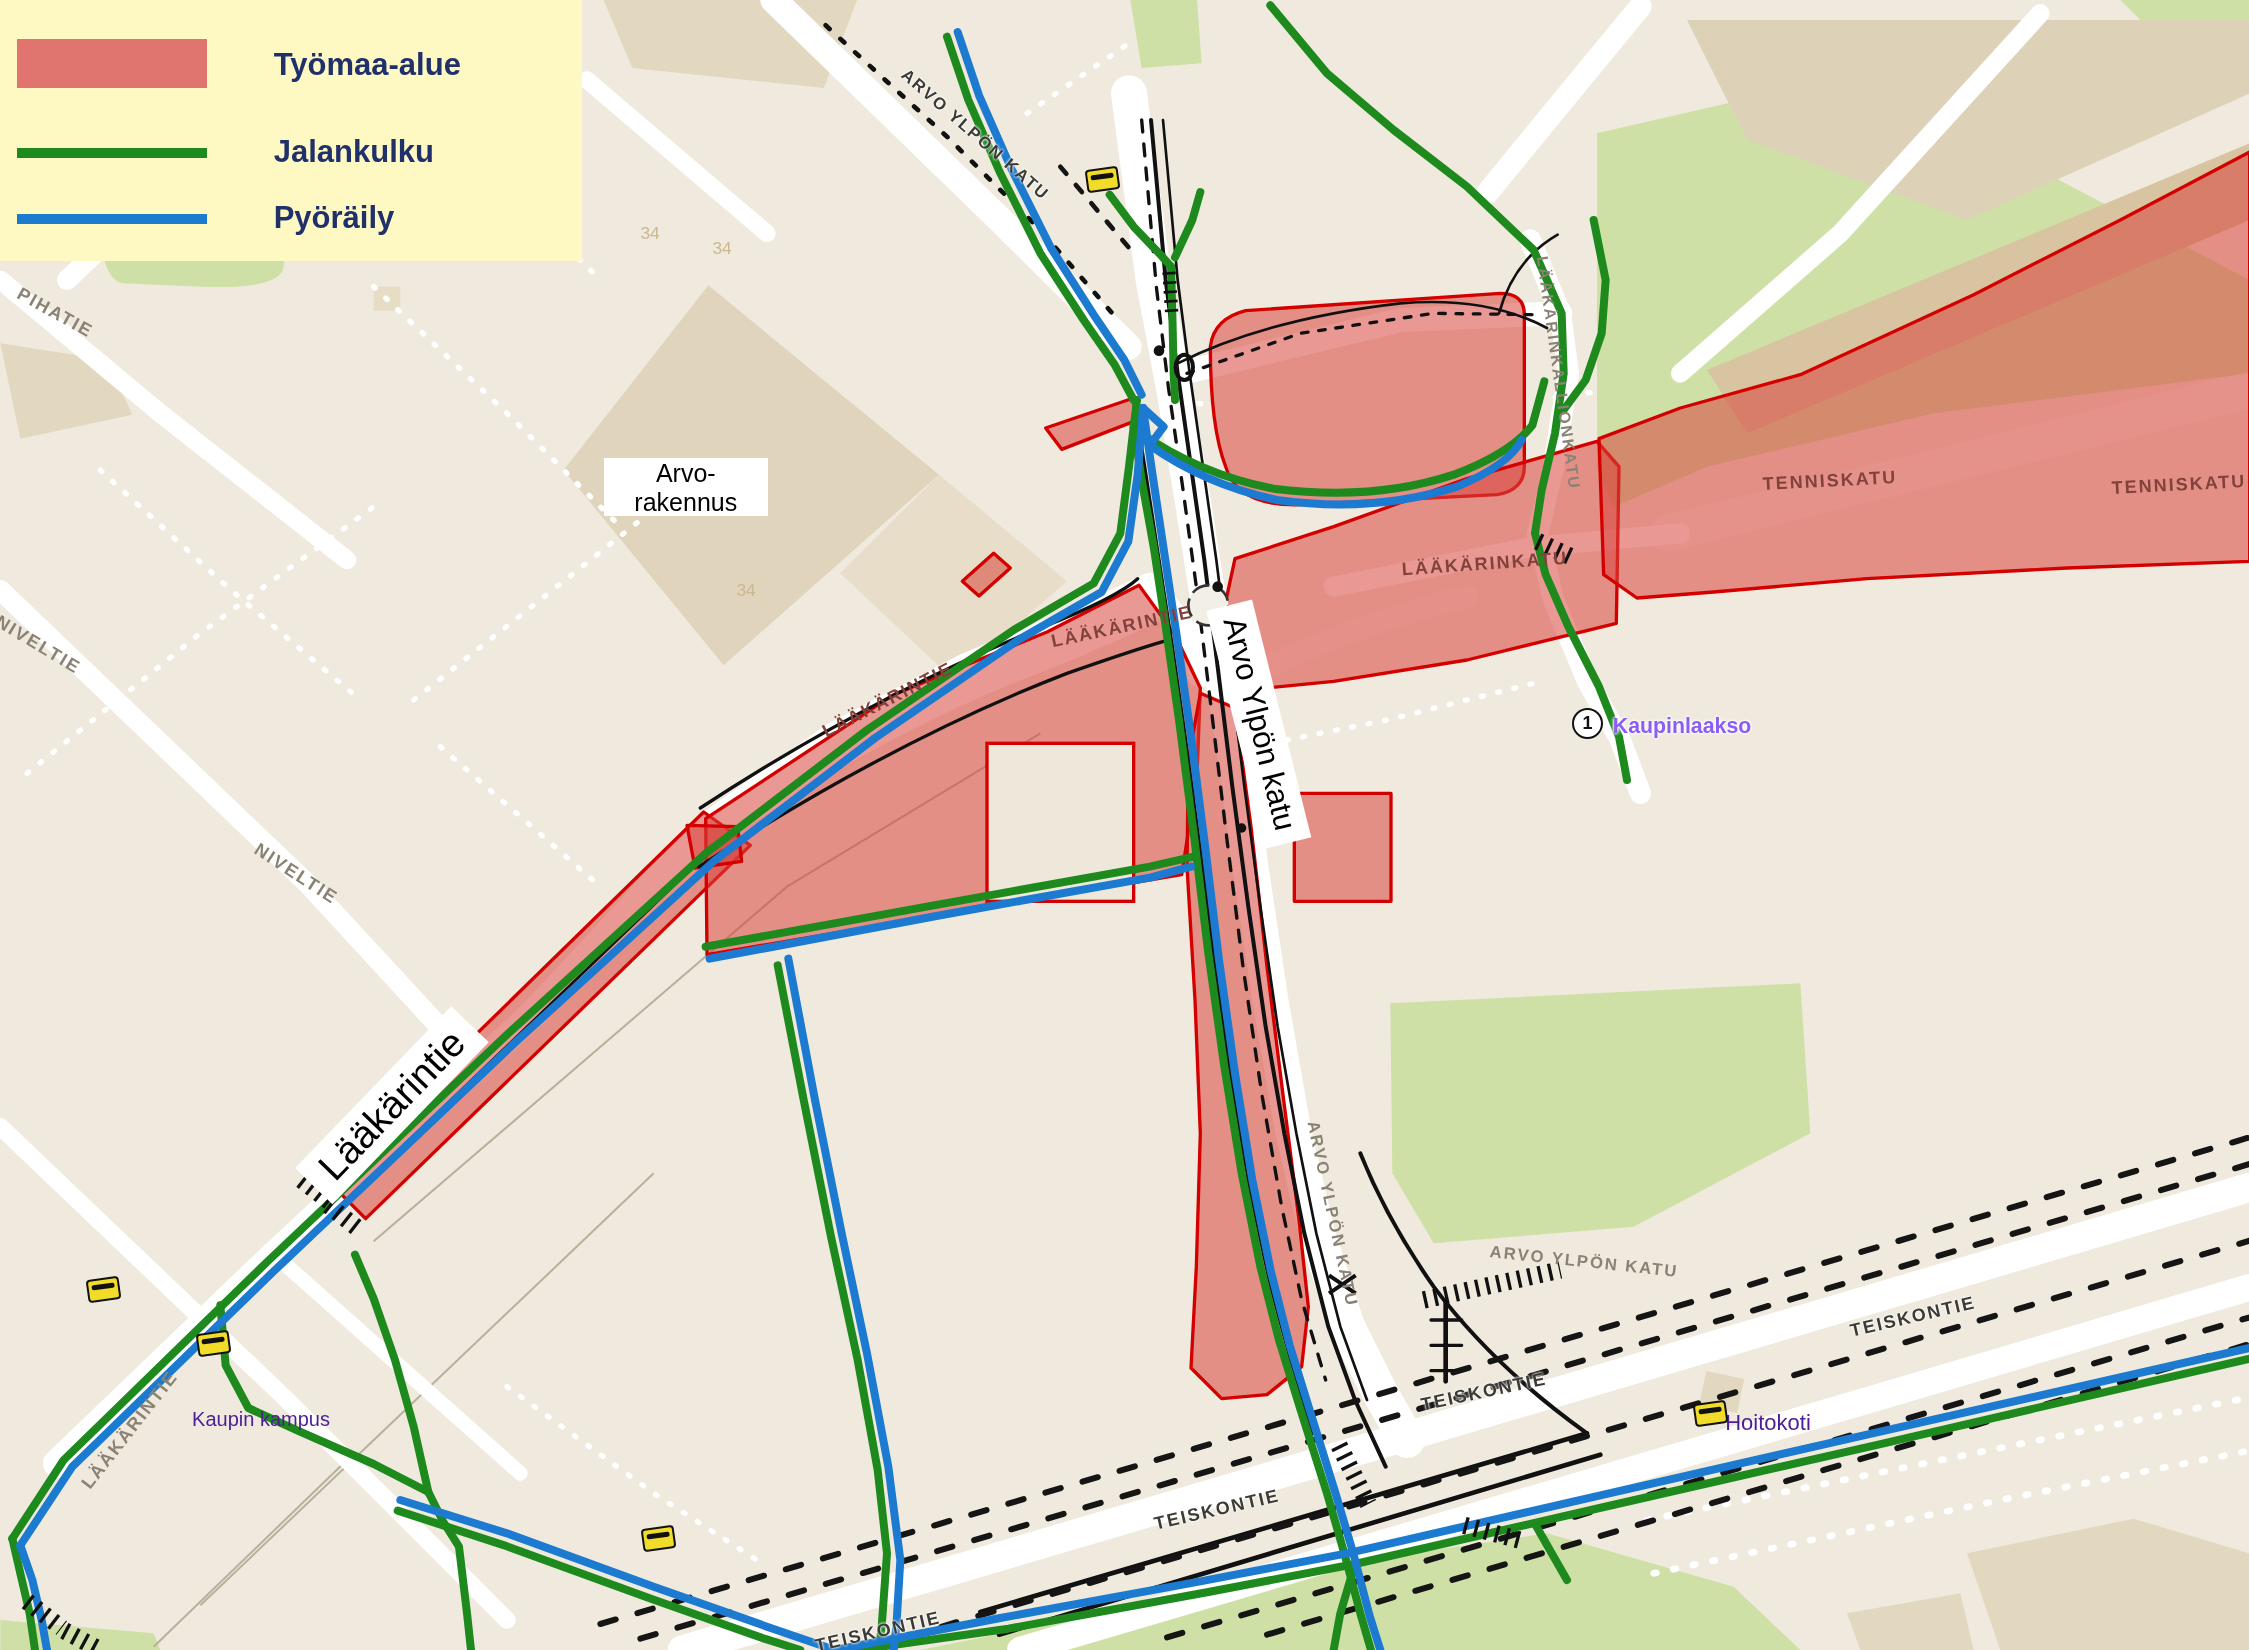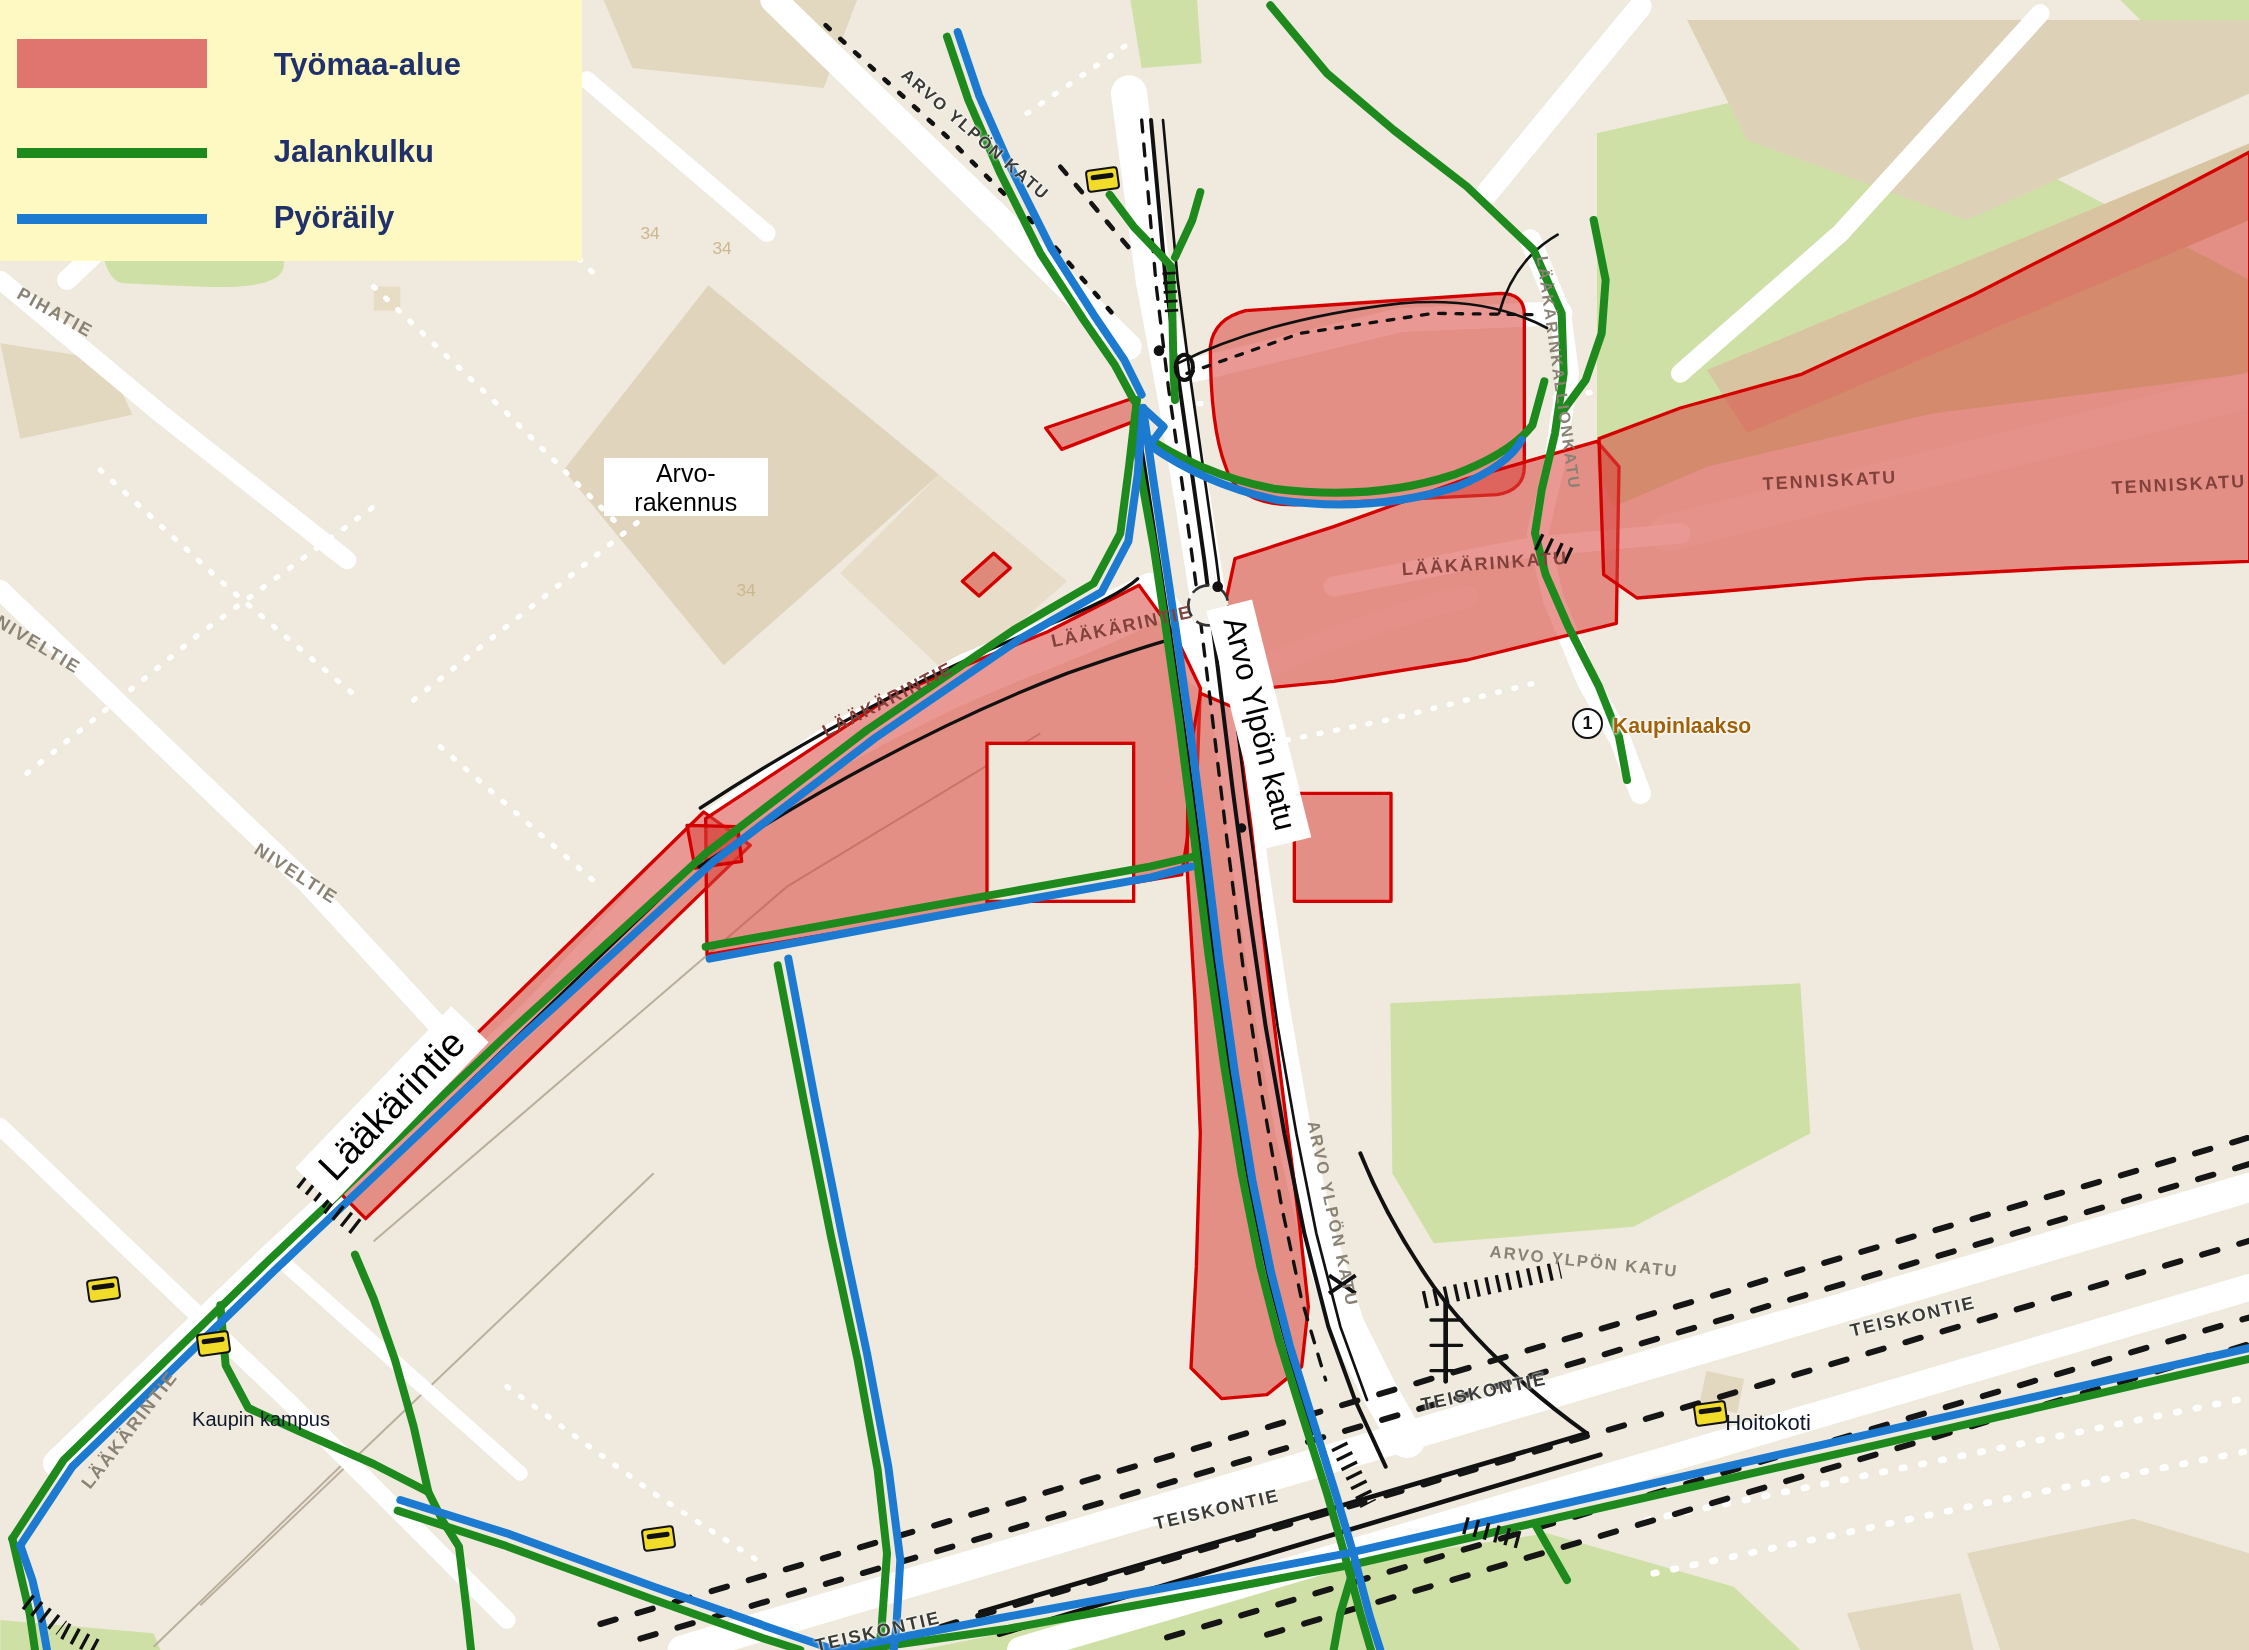--- a/index.html
+++ b/index.html
@@ -7,22 +7,22 @@
          font-family:"Liberation Sans", sans-serif;background:#efeadd;}
   svg.map{position:absolute;left:0;top:0;}
   
   .lbl{position:absolute;transform:translate(-50%,-50%);white-space:nowrap;}
   .cap{font-size:18px;font-weight:bold;letter-spacing:2px;color:#8a8274;}
   .cap-dark{font-size:18px;font-weight:bold;letter-spacing:2px;color:#3a3a36;
             text-shadow:0 0 2.7px #fff,0 0 2.7px #fff;}
   .cap-red{font-size:18px;font-weight:bold;letter-spacing:2px;color:#82423c;}
   .street-big{background:#fff;color:#000;font-size:39px;padding:4px 17.3px;}
   .street-big2{background:#fff;color:#000;font-size:31px;padding:5.3px 13.3px;}
-  .place{font-size:20px;color:#0f172a;}
-  .place-halo{font-size:21.3px;font-weight:bold;color:#a16207;
+  .place{font-size:20px;color:#4c1d95;}
+  .place-halo{font-size:21.3px;font-weight:bold;color:#8b5cf6;
               text-shadow:0 0 3.3px #fff,0 0 3.3px #fff,0 0 3.3px #fff;}
   .bnum{font-size:17.3px;color:#cdb790;}
   .white-box{position:absolute;background:#fff;color:#000;text-align:center;
              font-size:25px;line-height:29px;padding:1.3px 5.3px;}
   
   .legend{position:absolute;left:0;top:0;width:582px;height:261px;background:#fef9c3;}
   .leg-row{position:absolute;left:16.7px;width:547px;}
   .leg-text{position:absolute;left:257px;font-size:31px;font-weight:bold;color:#20306b;}
   .leg-swatch{position:absolute;left:0;width:190px;}
   

